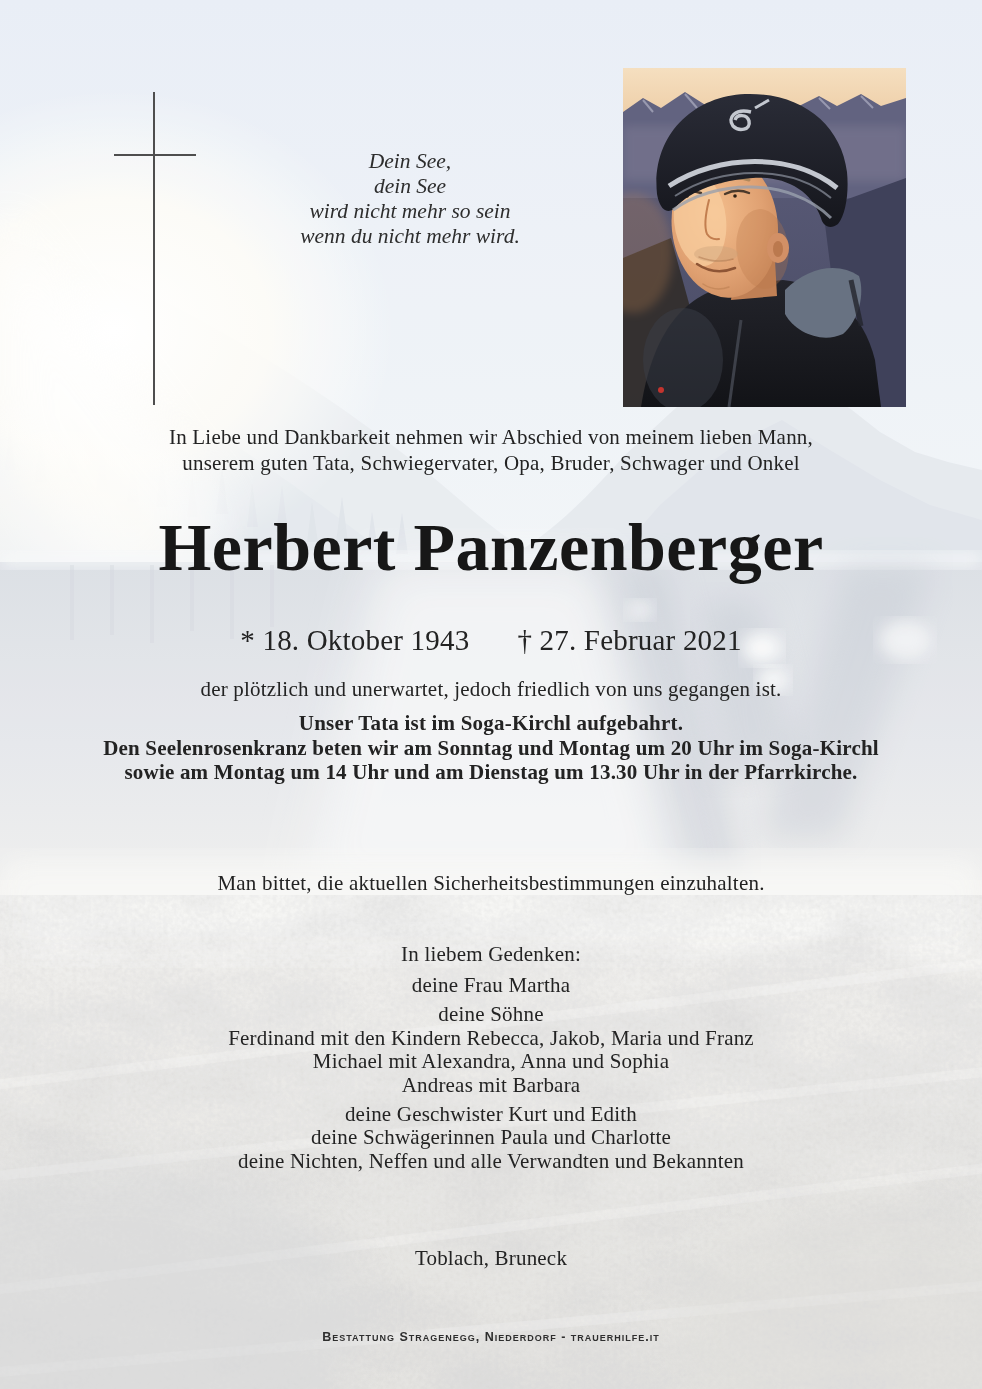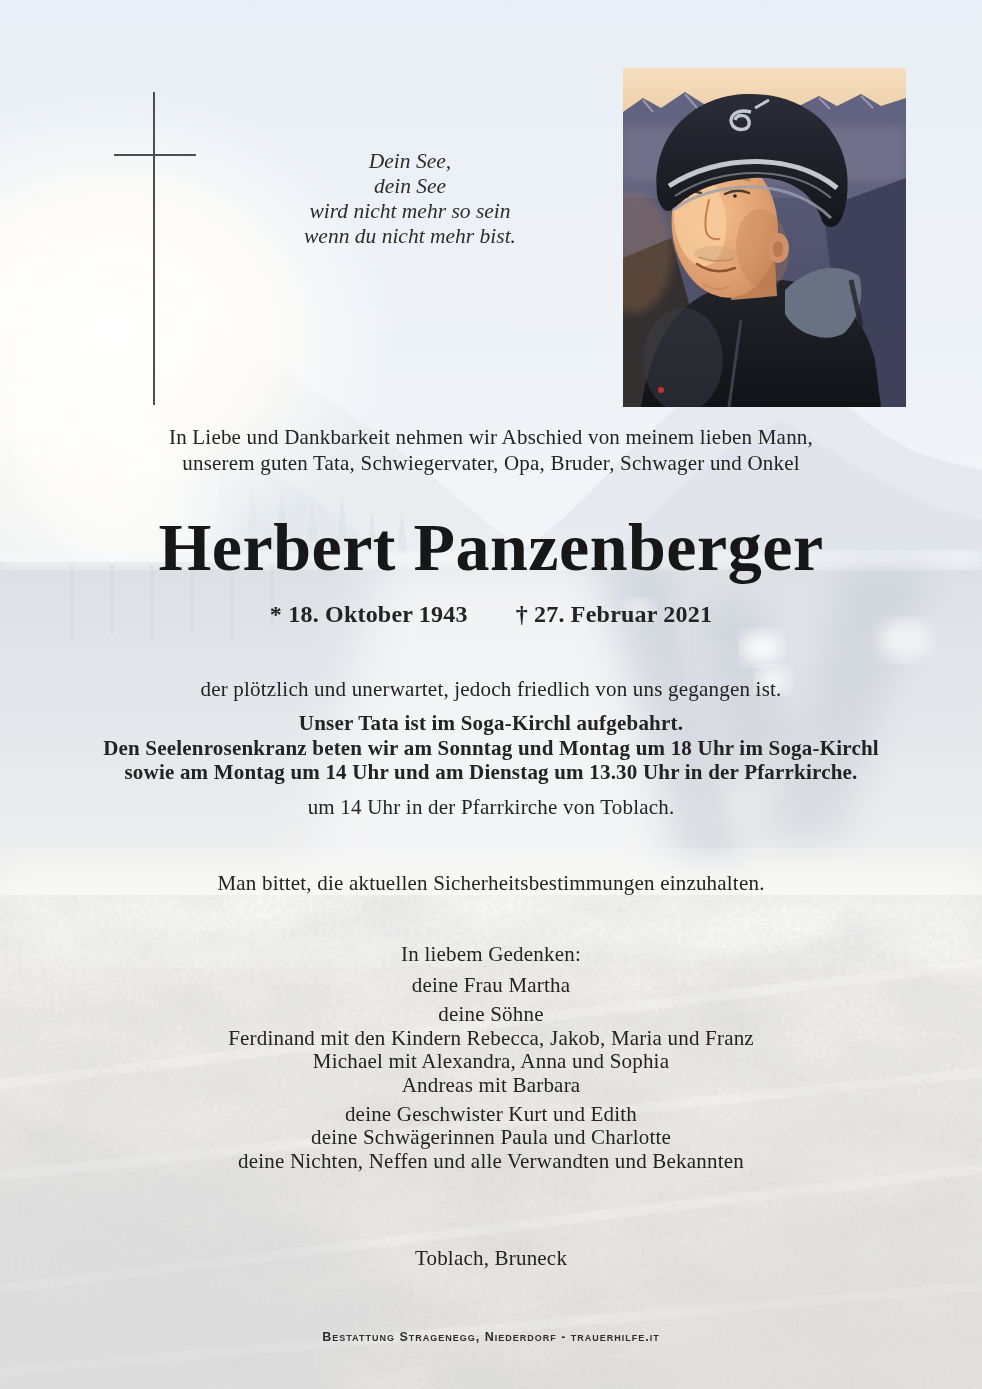--- a/index.html
+++ b/index.html
@@ -57,21 +57,21 @@
     left: 0;
     width: 982px;
     text-align: center;
     font-size: 21px;
     line-height: 24.5px;
     color: #232323;
     letter-spacing: 0.2px;
   }
   .intro   { top: 424px; line-height: 26px; }
   .name    { top: 516px; font-size: 68px; line-height: 62px; font-weight: 600; letter-spacing: 0.5px; color: #171717; }
-  .dates   { top: 602px; font-size: 24px; font-weight: bold; }
+  .dates   { top: 628px; font-size: 29px; }
   .dates .dsep { display: inline-block; width: 48px; }
   .passing { top: 677px; }
   .wake    { top: 711px; font-weight: bold; }
   .service { top: 795px; }
   .notice  { top: 871px; }
   .mem-h   { top: 942px; }
   .wife    { top: 973px; }
   .sons    { top: 1003px; line-height: 23.7px; }
   .kin     { top: 1103px; line-height: 23.4px; }
   .places  { top: 1246px; }
@@ -202,21 +202,21 @@
 
   <div class="cross">
     <span class="v"></span>
     <span class="h"></span>
   </div>
 
   <div class="poem">
     <div>Dein See,</div>
     <div>dein See</div>
     <div>wird nicht mehr so sein</div>
-    <div>wenn du nicht mehr bist.</div>
+    <div>wenn du nicht mehr wird.</div>
   </div>
 
   <div class="photo">
     <svg viewBox="0 0 283 339" preserveAspectRatio="none" aria-hidden="true">
       <defs>
         <linearGradient id="psky" x1="0" y1="0" x2="0" y2="1">
           <stop offset="0" stop-color="#f5dfc0"></stop>
           <stop offset="1" stop-color="#ecc9a0"></stop>
         </linearGradient>
         <linearGradient id="pm1" x1="0" y1="0" x2="0" y2="1">
@@ -314,26 +314,25 @@
   <div class="t name">Herbert Panzenberger</div>
 
   <div class="t dates">
     <span>* 18. Oktober 1943</span><span class="dsep"></span><span>† 27. Februar 2021</span>
   </div>
 
   <div class="t passing">der plötzlich und unerwartet, jedoch friedlich von uns gegangen ist.</div>
 
   <div class="t wake">
     <div>Unser Tata ist im Soga-Kirchl aufgebahrt.</div>
-    <div>Den Seelenrosenkranz beten wir am Sonntag und Montag um 18 Uhr im Soga-Kirchl</div>
+    <div>Den Seelenrosenkranz beten wir am Sonntag und Montag um 20 Uhr im Soga-Kirchl</div>
     <div>sowie am Montag um 14 Uhr und am Dienstag um 13.30 Uhr in der Pfarrkirche.</div>
   </div>
 
   <div class="t service">
-    <div>um 14 Uhr in der Pfarrkirche von Toblach.</div>
   </div>
 
   <div class="t notice">Man bittet, die aktuellen Sicherheitsbestimmungen einzuhalten.</div>
 
   <div class="t mem-h">In liebem Gedenken:</div>
   <div class="t wife">deine Frau Martha</div>
   <div class="t sons">
     <div>deine Söhne</div>
     <div>Ferdinand mit den Kindern Rebecca, Jakob, Maria und Franz</div>
     <div>Michael mit Alexandra, Anna und Sophia</div>

